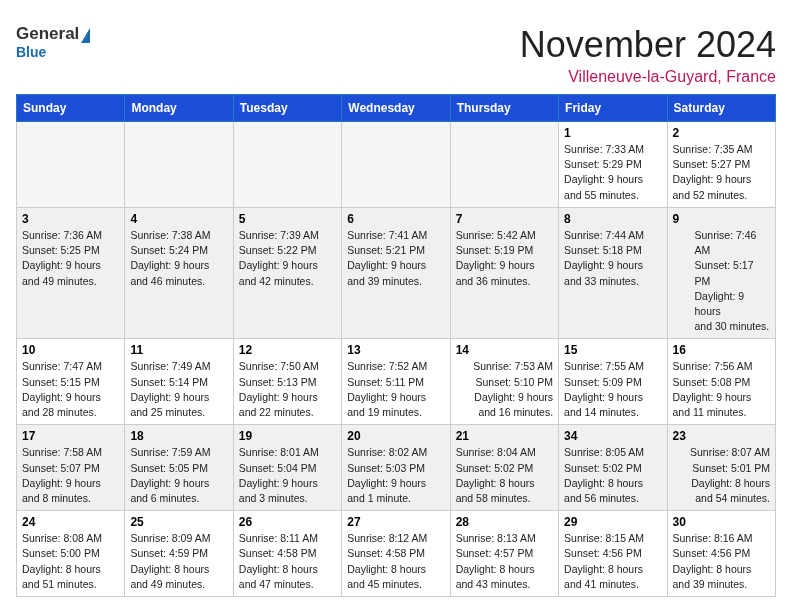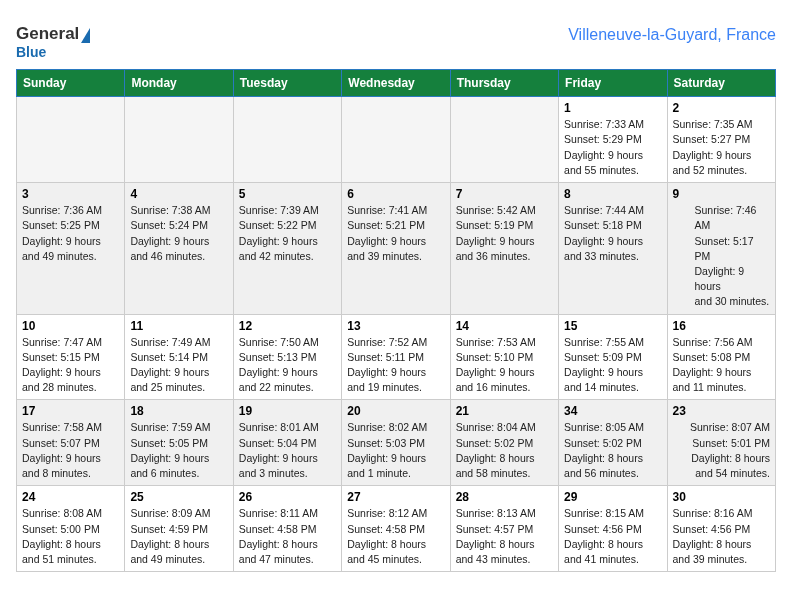--- a/index.html
+++ b/index.html
@@ -19,29 +19,29 @@
     }
     .logo {
       display: flex;
       flex-direction: column;
       font-size: 14px;
       font-weight: bold;
       line-height: 1.2;
     }
     .title-block { text-align: right; }
     .month-title { font-size: 36px; font-weight: normal; color: #222; }
-    .location { font-size: 16px; color: #3b82f6; margin-top: 2px; }
+    .location { font-size: 16px; color: #be185d; margin-top: 2px; }
 
     .calendar {
       width: 100%;
       border-collapse: collapse;
       font-size: 11px;
     }
     .calendar th {
-      background: #15803d;
+      background: #1d4ed8;
       color: #fff;
       text-align: left;
       padding: 6px 6px;
       font-size: 12px;
       font-weight: bold;
       border: 1px solid #2979c0;
     }
     .calendar td {
       border: 1px solid #ccc;
       vertical-align: top;
@@ -74,20 +74,21 @@
 <div class="header">
   <div class="logo">
     <div>
       <span style="color:#333;font-size:17px;font-weight:bold;">General</span><span style="display:inline-block;width:0;height:0;border-left:9px solid transparent;border-bottom:15px solid #1a6baf;margin-left:2px;vertical-align:middle;"></span>
     </div>
     <div>
       <span style="color:#1a6baf;font-size:14px;font-weight:bold;">Blue</span>
     </div>
   </div>
   <div class="title-block">
+    <div class="month-title">November 2024</div>
     <div class="location">Villeneuve-la-Guyard, France</div>
   </div>
 </div>
 
 <table class="calendar">
   <thead>
     <tr>
     <th>Sunday</th>
         <th>Monday</th>
         <th>Tuesday</th>
@@ -194,21 +195,21 @@
         </td>
         <td>
           <span class="day-num">13</span>
           <div class="day-info" style="white-space: pre-line;">Sunrise: 7:52 AM
 Sunset: 5:11 PM
 Daylight: 9 hours
 and 19 minutes.</div>
         </td>
         <td>
           <span class="day-num">14</span>
-          <div class="day-info" style="white-space: pre-line;">Sunrise: 7:53 AM
+          <div class="day-info" style="white-space: pre-line; text-align: right;">Sunrise: 7:53 AM
 Sunset: 5:10 PM
 Daylight: 9 hours
 and 16 minutes.</div>
         </td>
         <td>
           <span class="day-num">15</span>
           <div class="day-info" style="white-space: pre-line;">Sunrise: 7:55 AM
 Sunset: 5:09 PM
 Daylight: 9 hours
 and 14 minutes.</div>

